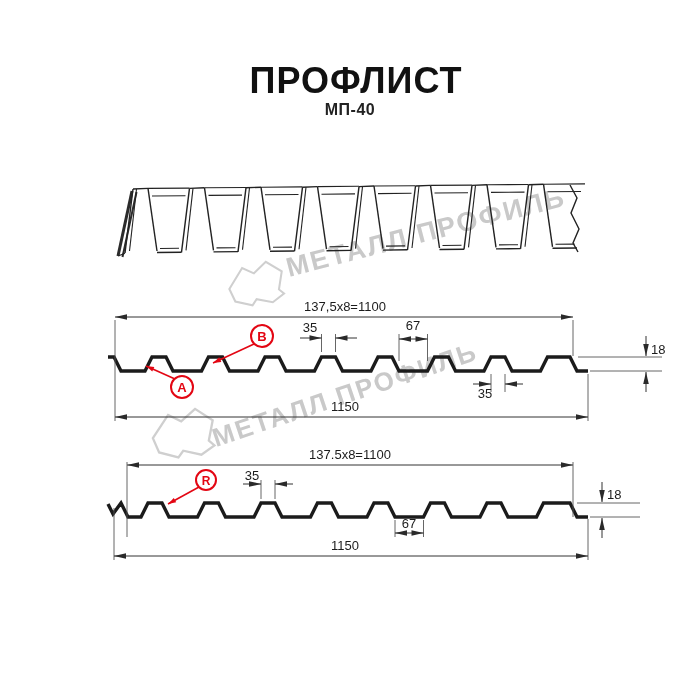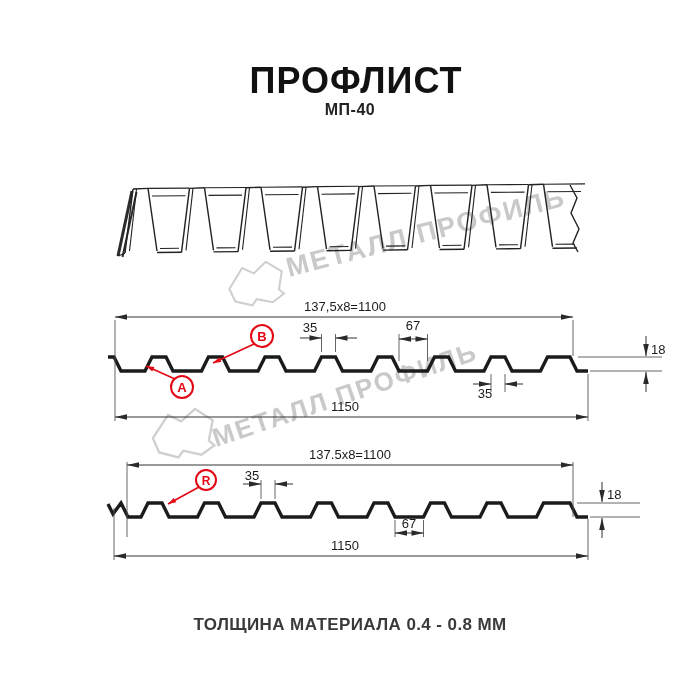--- a/index.html
+++ b/index.html
@@ -160,14 +160,13 @@
       <text class="dim" text-anchor="middle" x="345" y="550">1150</text>
 
       <g>
         <line class="red" stroke-width="1.6" x1="199" y1="487" x2="168" y2="504" marker-end="url(#mRed)"></line>
         <circle class="red" stroke-width="2" cx="206" cy="480" r="10" fill="#fff"></circle>
         <text class="redtxt" font-size="12" x="206" y="484.5">R</text>
       </g>
     </g>
   </svg>
 
-  <div class="note">ТОЛЩИНА МАТЕРИАЛА 0.4 - 0.8 ММ</div>
 </div>
 
 </body></html>

